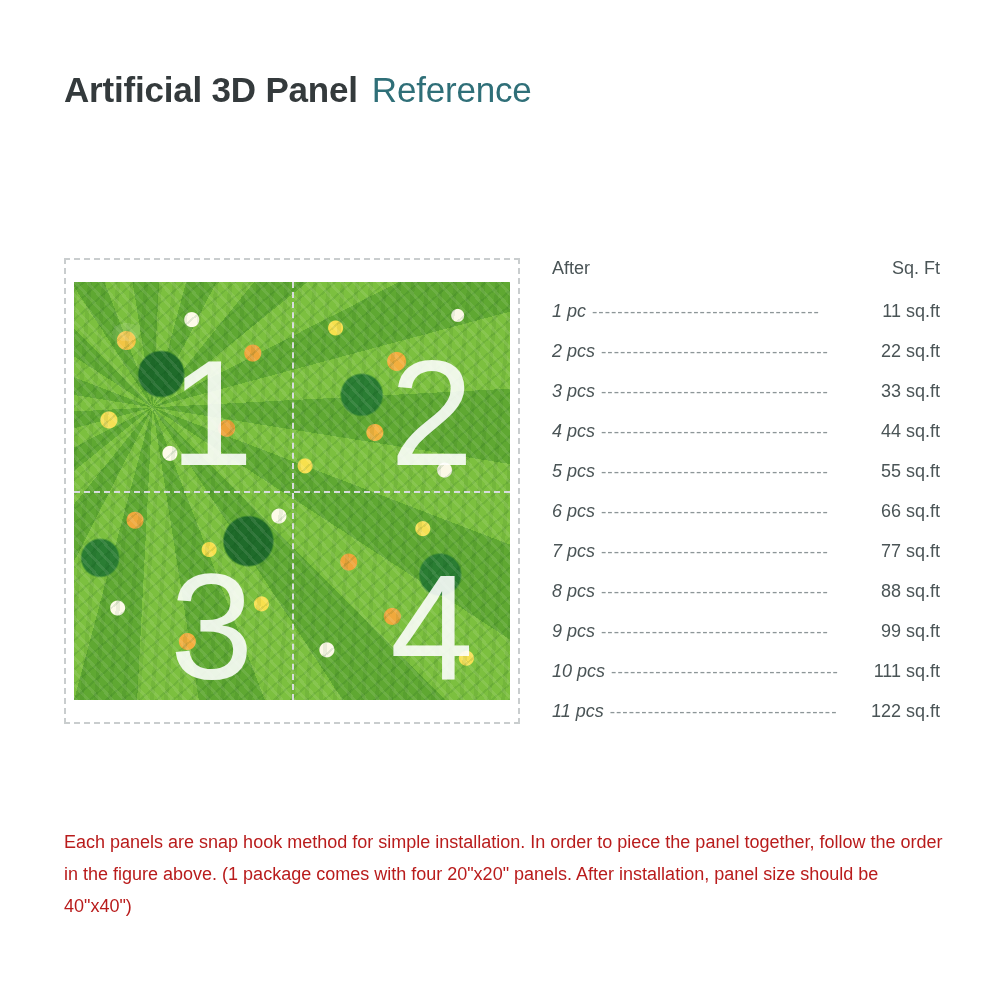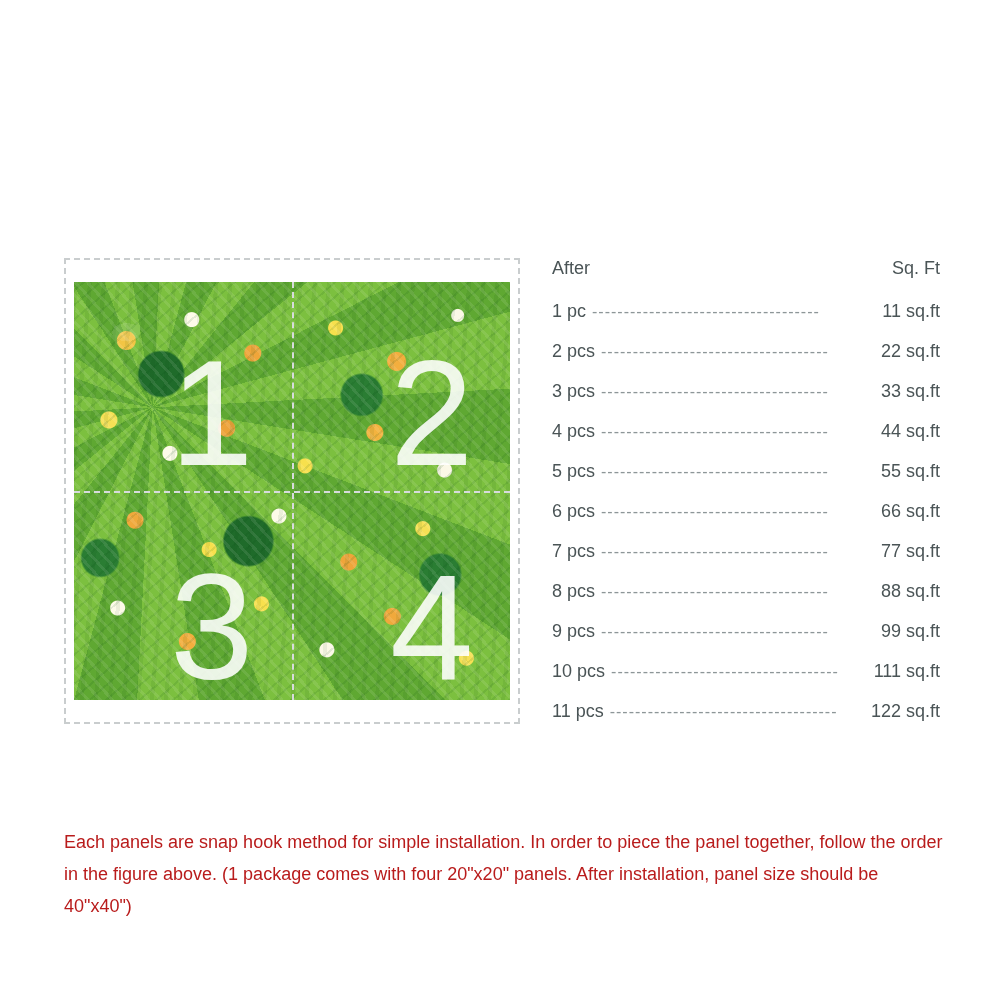--- a/index.html
+++ b/index.html
@@ -150,20 +150,21 @@
   }
   .row {
     display: flex;
     align-items: baseline;
     font-size: 18px;
     color: #4a5456;
     height: 40px;
   }
   .row .pieces {
     white-space: nowrap;
+    font-style: italic;
   }
   .row .dots {
     flex: 1;
     overflow: hidden;
     white-space: nowrap;
     color: #8d9698;
     letter-spacing: 1px;
     margin: 0 6px;
     font-size: 16px;
   }
@@ -179,20 +180,22 @@
     width: 880px;
     font-size: 18px;
     line-height: 32px;
     color: #b91c1c;
   }
 </style>
 </head>
 <body>
 
 <div class="title-row">
+  <span class="title-strong">Artificial 3D Panel</span>
+  <span class="title-light">Reference</span>
 </div>
 
 <div class="figure">
   <div class="figure-outline"></div>
   <div class="panel-image">
     <div class="cross-v"></div>
     <div class="cross-h"></div>
     <span class="num num-1">1</span>
     <span class="num num-2">2</span>
     <span class="num num-3">3</span>

